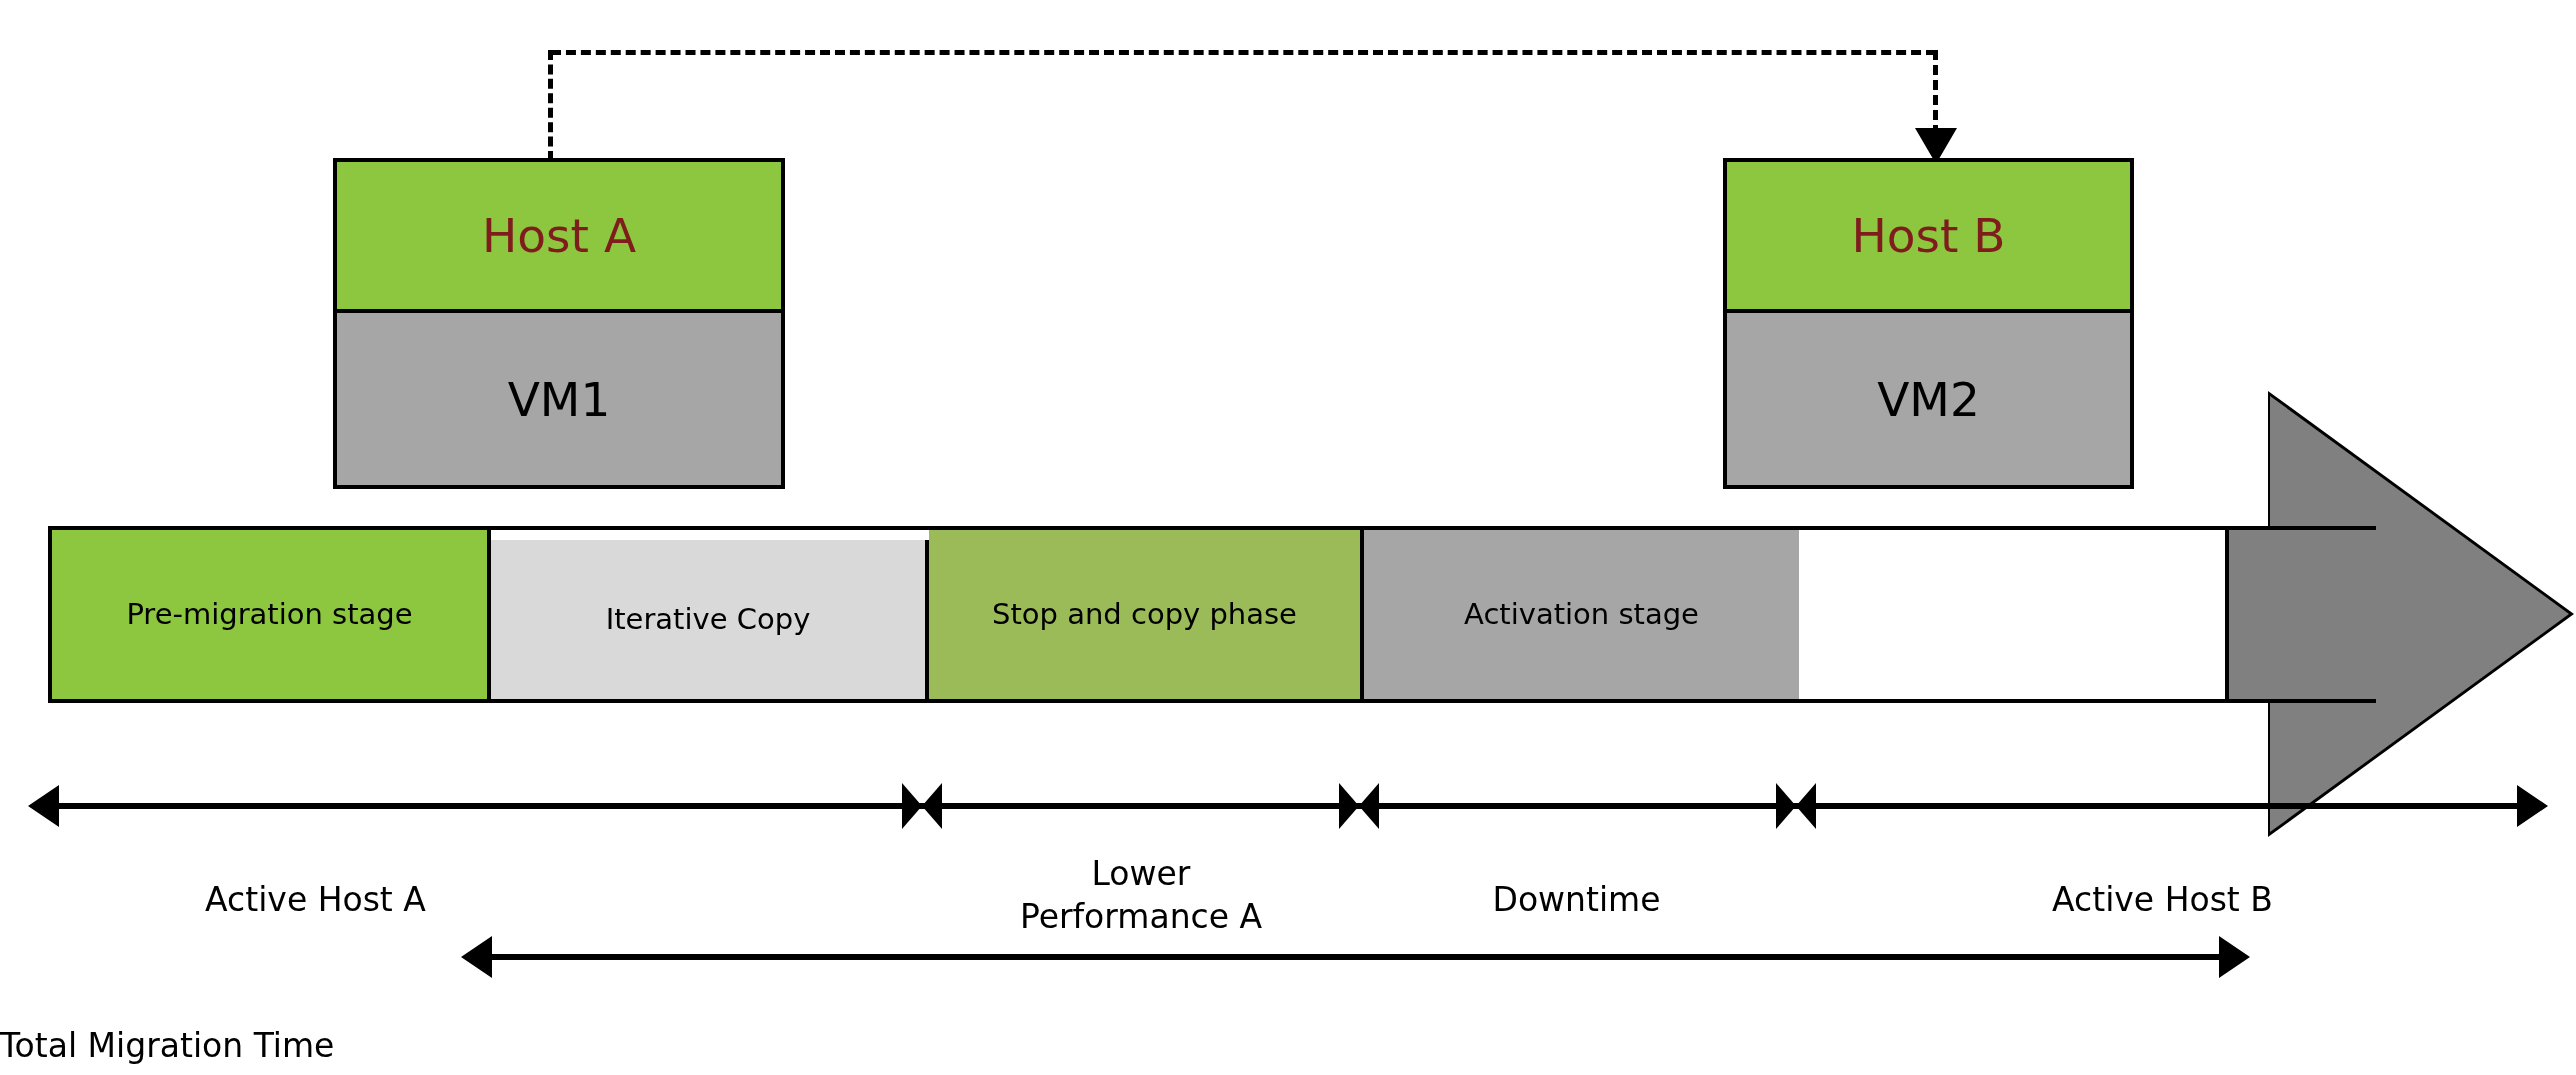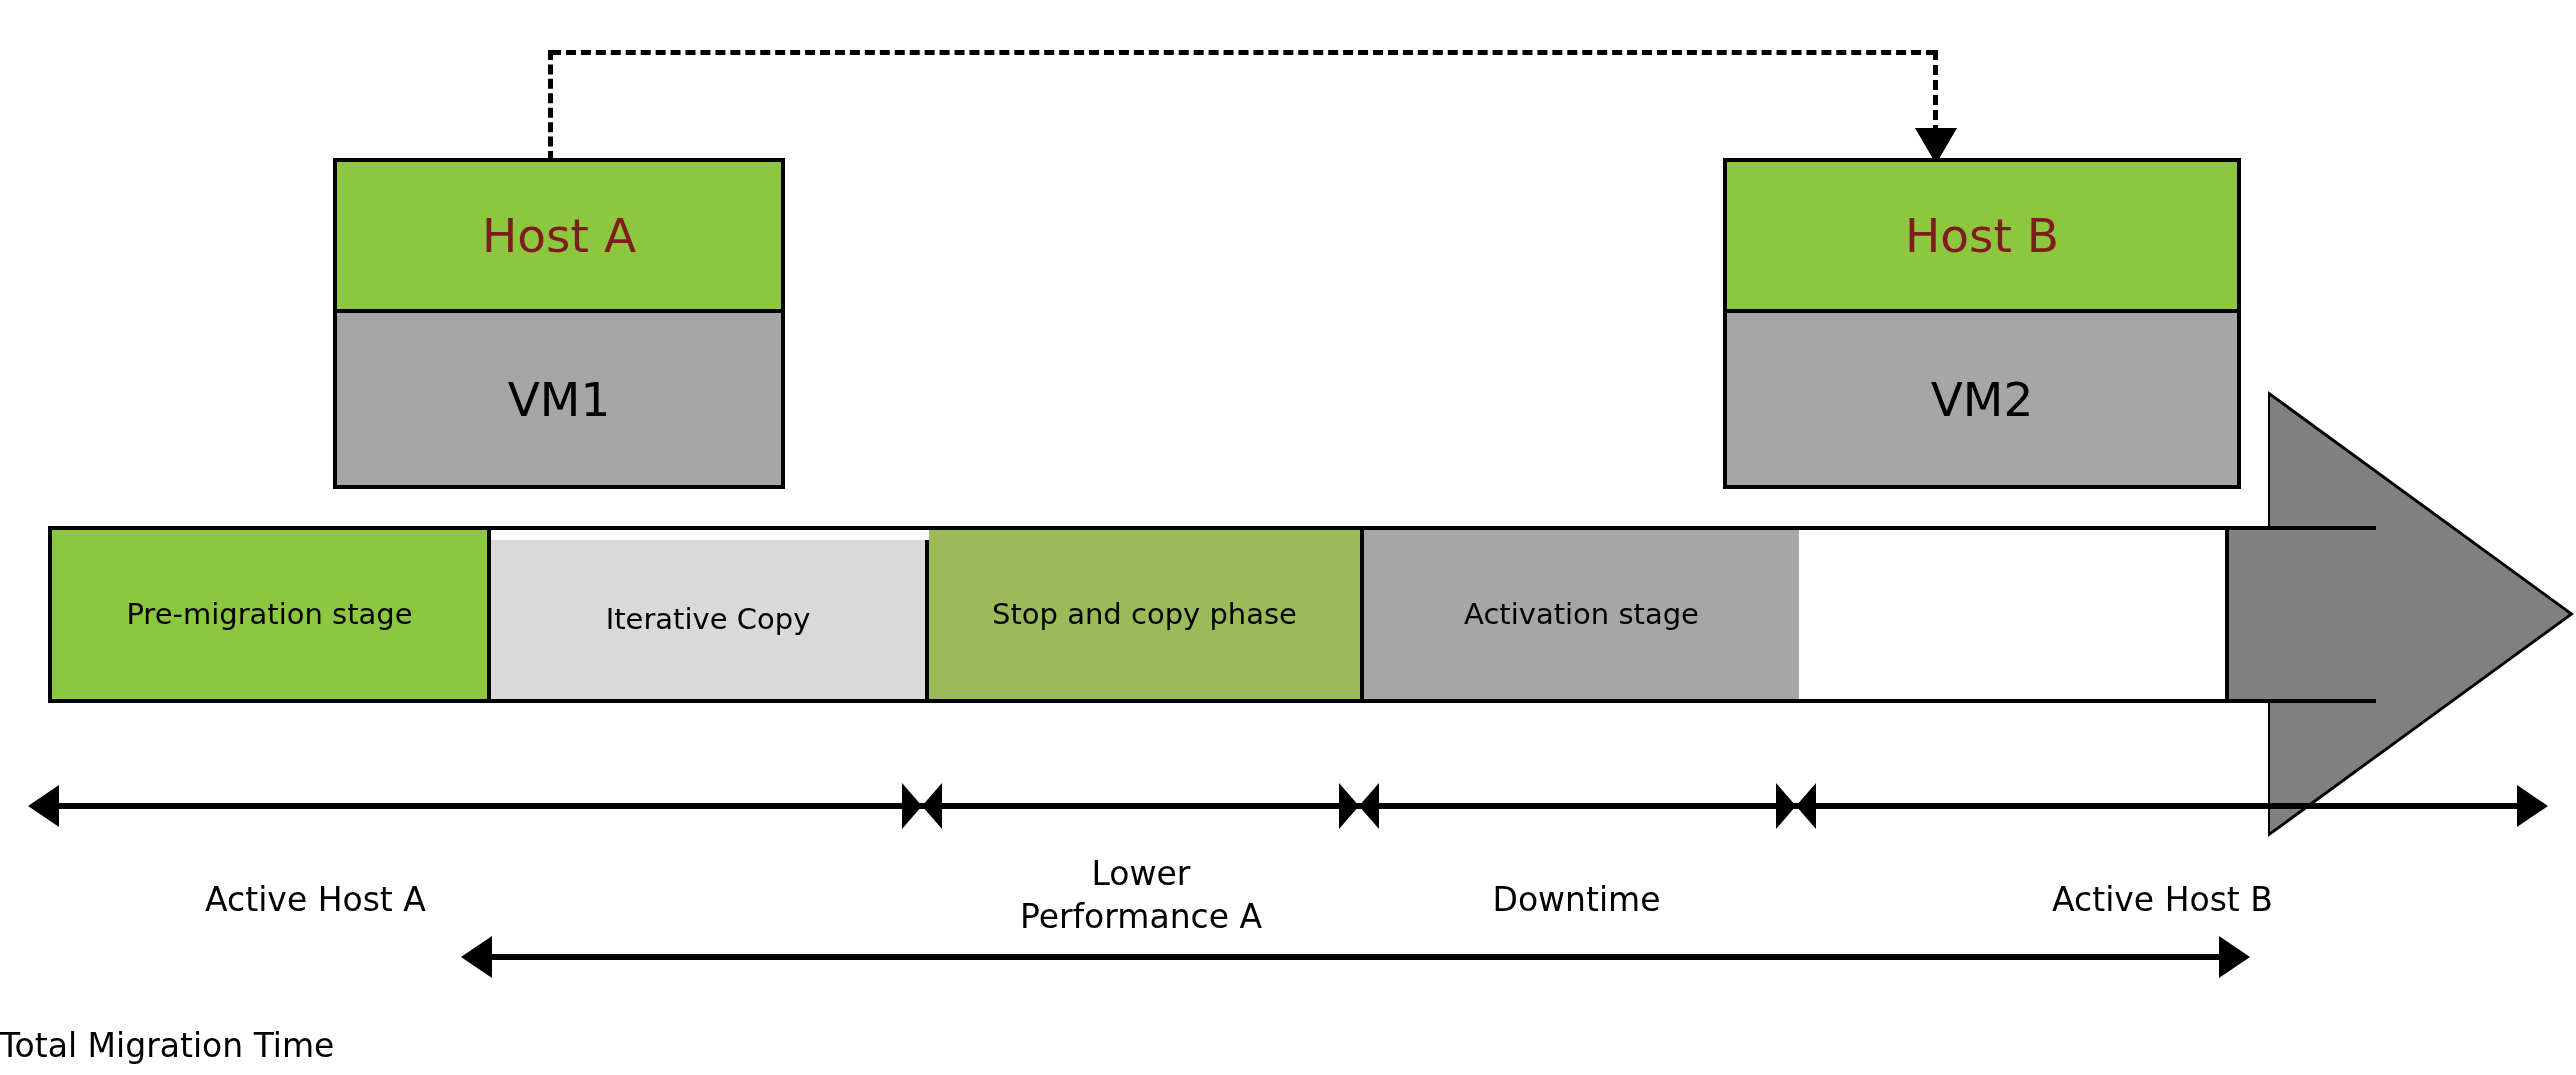--- a/index.html
+++ b/index.html
@@ -40,21 +40,21 @@
     background: #A6A6A6;
     display: flex;
     align-items: center;
     justify-content: center;
     color: #000000;
     font-size: 47px;
     line-height: 1;
   }
 
   #host-a { left: 333px; top: 158px; width: 452px; height: 331px; }
-  #host-b { left: 1723px; top: 158px; width: 518px; height: 331px; }
+  #host-b { left: 1723px; top: 158px; width: 411px; height: 331px; }
 
   
   .dash-h {
     position: absolute;
     left: 551px;
     top: 50px;
     width: 1385px;
     height: 0;
     border-top: 5.2px dashed #000000;
   }

